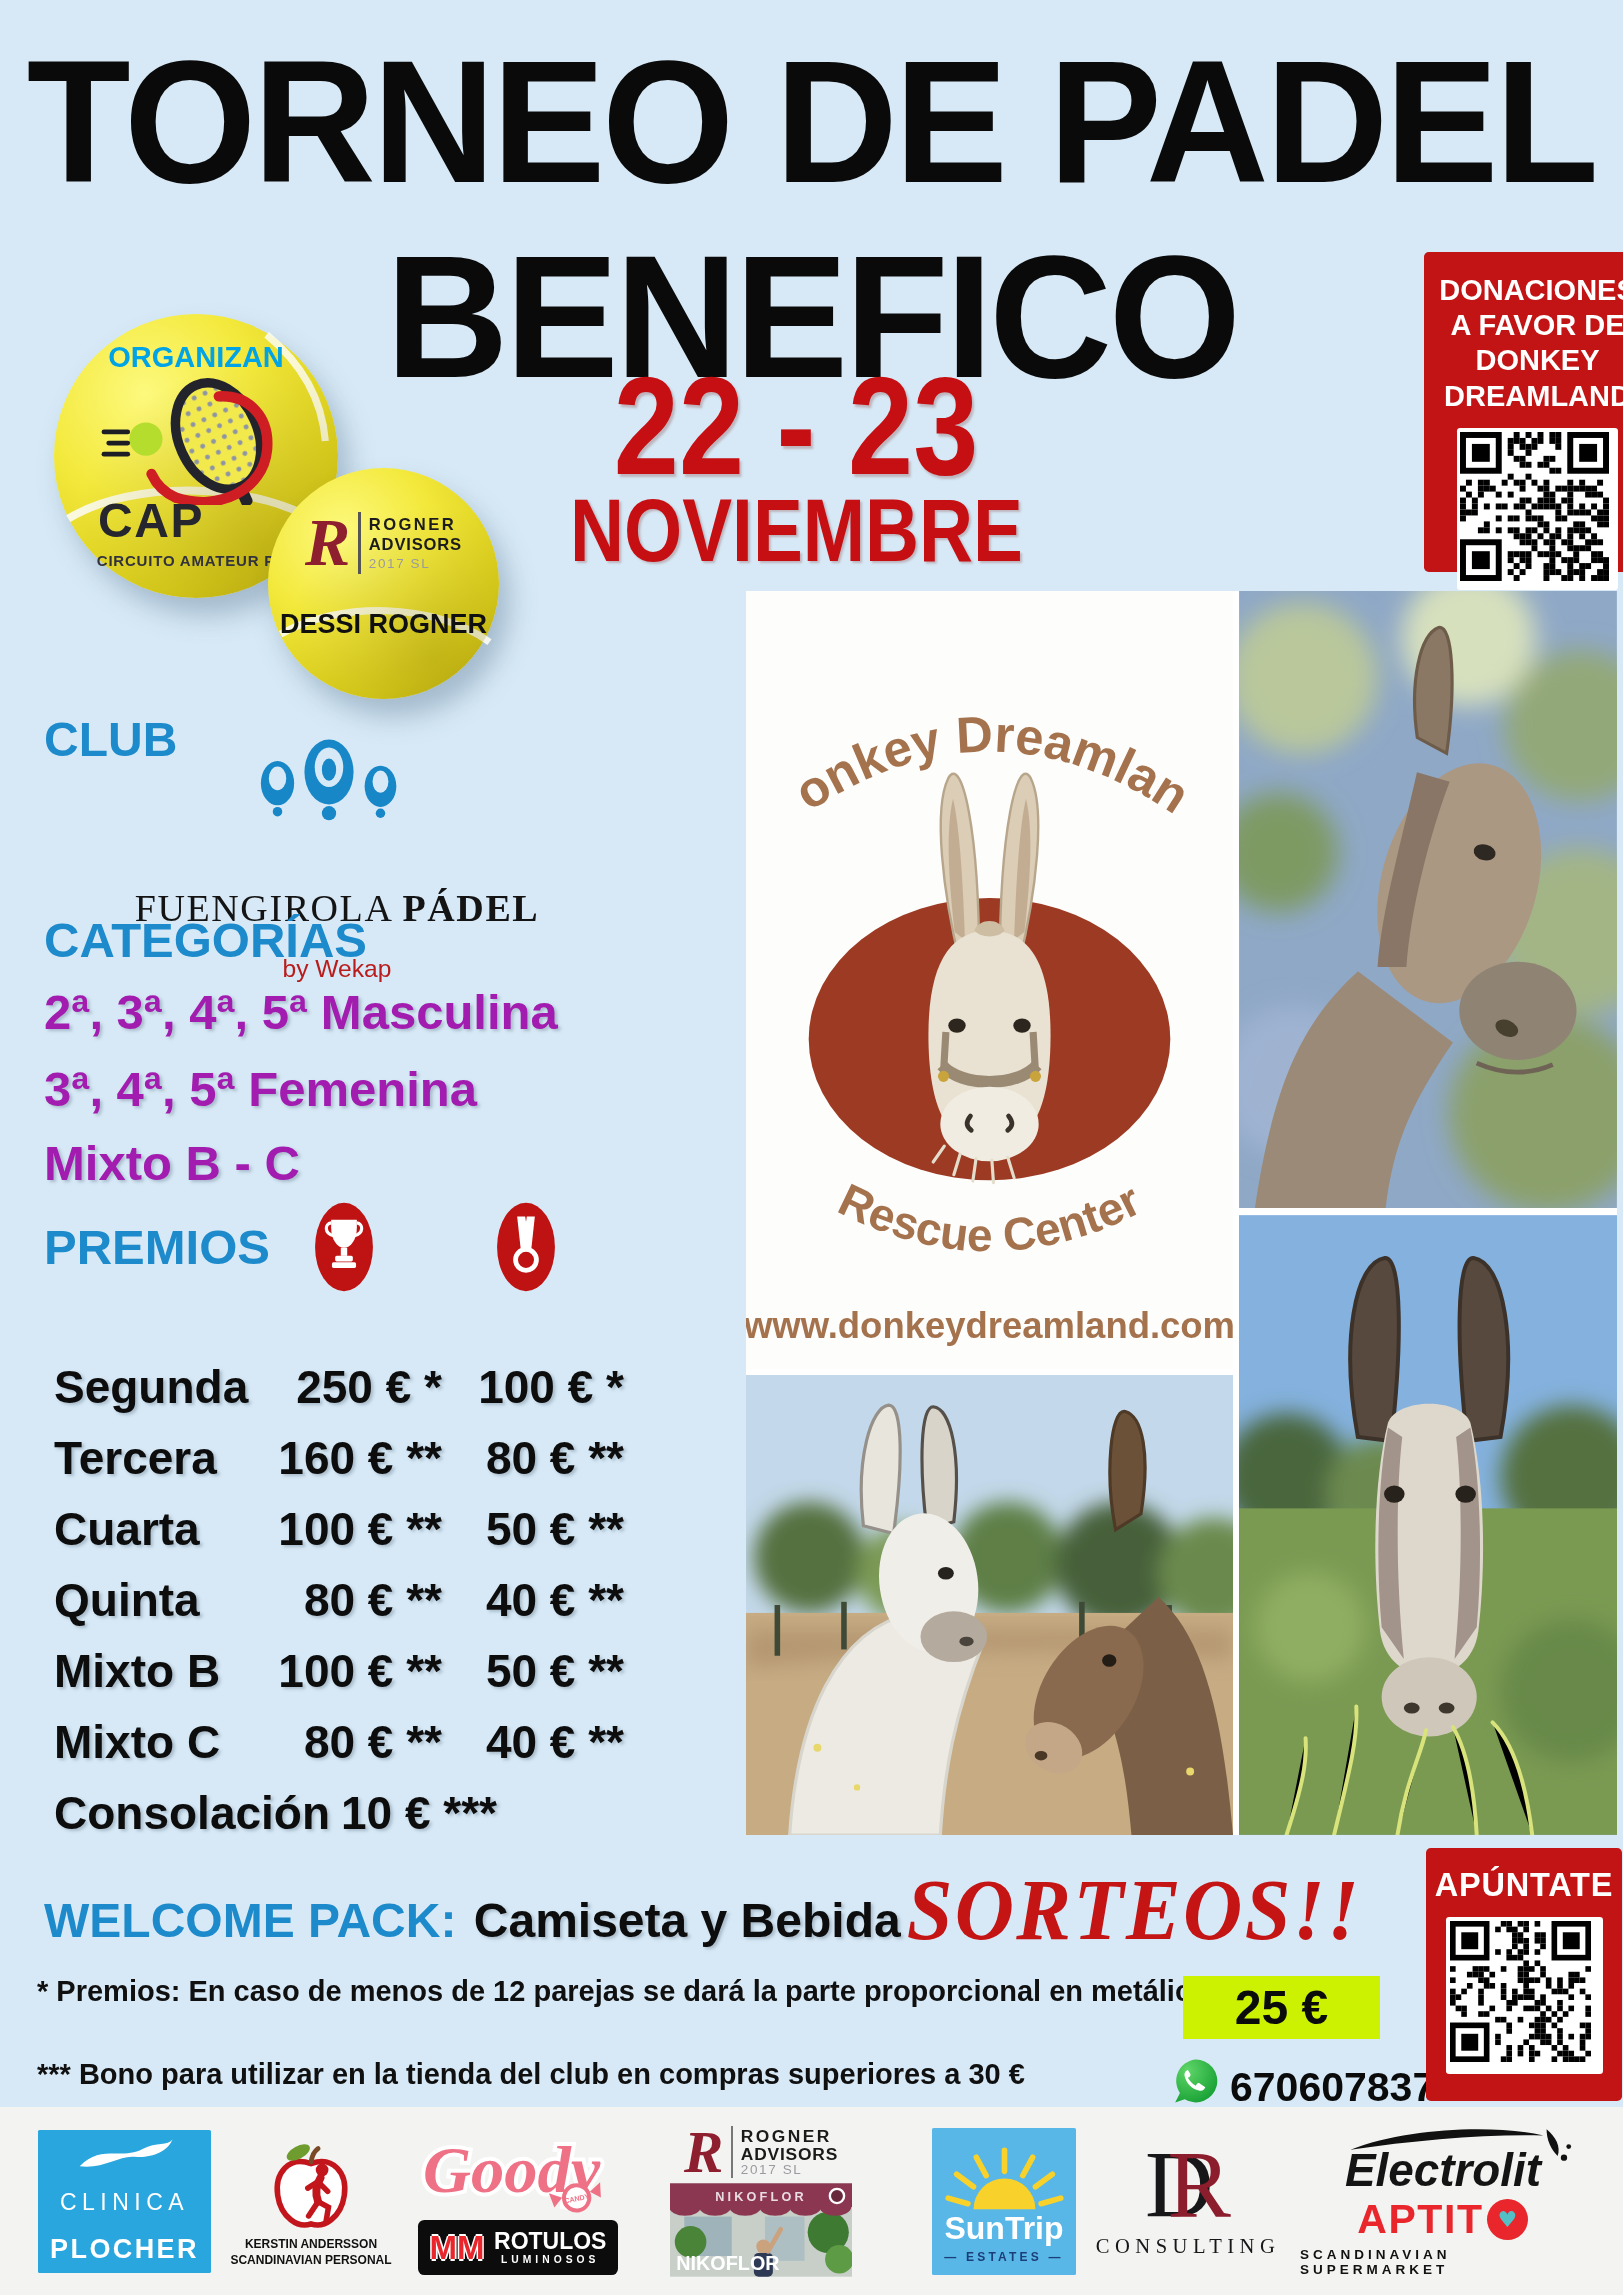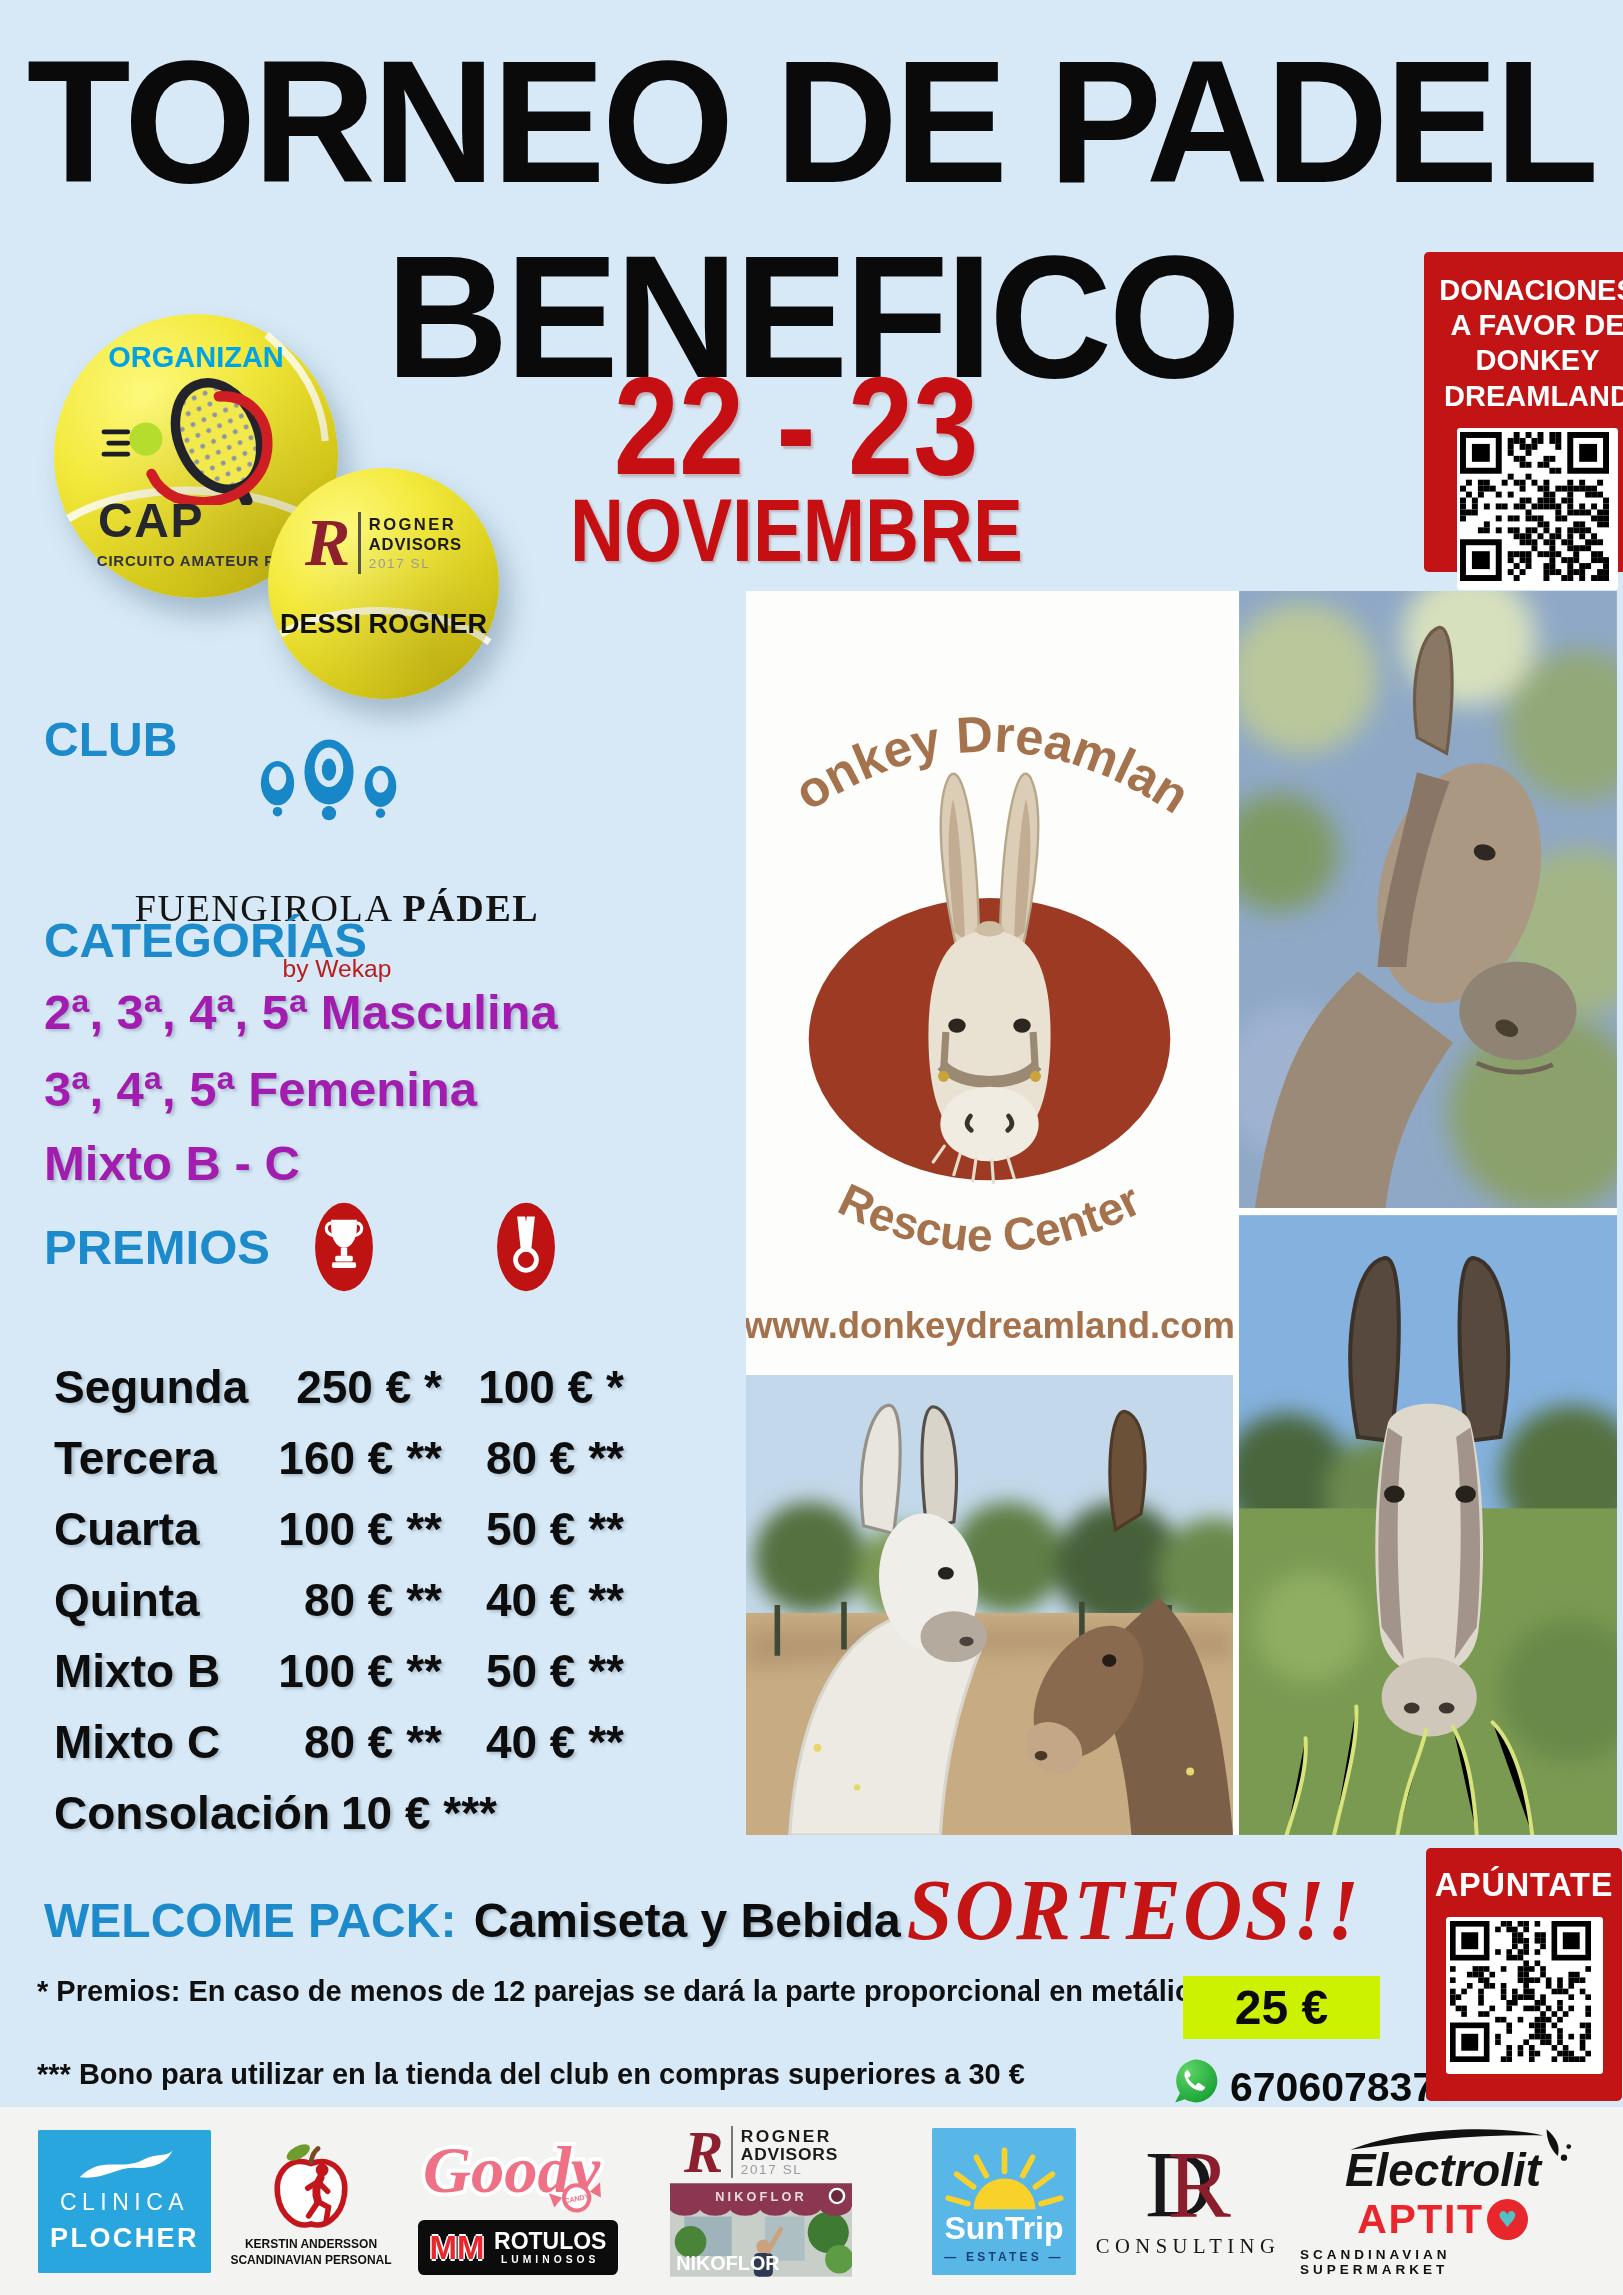--- a/index.html
+++ b/index.html
@@ -97,21 +97,21 @@
   .price-box{left:1183px;top:1976px;width:197px;height:63px;background:#ccf202;
              display:flex;align-items:center;justify-content:center;}
   .price-box span{font-size:48px;font-weight:900;color:#0b0b0b;}
   .wa-icon{left:1172px;top:2058px;}
   .wa-number{left:1230px;top:2064px;font-size:41px;font-weight:900;color:#0b0b0b;}
 
   
   .sponsors{left:0;top:2107px;width:1623px;height:189px;background:#f3f3f1;
             display:flex;align-items:center;justify-content:space-between;padding:0 38px;box-sizing:border-box;}
   .slot{display:flex;flex-direction:column;align-items:center;justify-content:center;}
-  .clinica{width:173px;height:143px;background:#2aa6de;color:#fff;border-radius:1.6px;gap:7px;}
+  .clinica{width:173px;height:143px;background:#2aa6de;color:#fff;border-radius:1.6px;gap:18px;}
   .clinica .c1{font-size:23px;font-weight:300;letter-spacing:5.5px;}
   .clinica .c2{font-size:27px;font-weight:800;letter-spacing:2.4px;}
   .kerstin{width:166px;gap:1.6px;}
   .kerstin .k-txt{font-size:12px;font-weight:800;color:#111;line-height:1.25;text-align:center;}
   .goodymm{width:214px;gap:3.2px;}
   .mm-box{width:200px;height:55px;background:#0c0c0c;border-radius:6.3px;display:flex;align-items:center;
           justify-content:center;gap:9.5px;}
   .mm-box .mm{font-size:33px;font-weight:900;color:#e8262c;
               text-shadow:-1.6px 0 #fff,1.6px 0 #fff,0 -1.6px #fff,0 1.6px #fff;}
   .mm-box .mm-col{display:flex;flex-direction:column;align-items:center;line-height:1;}

